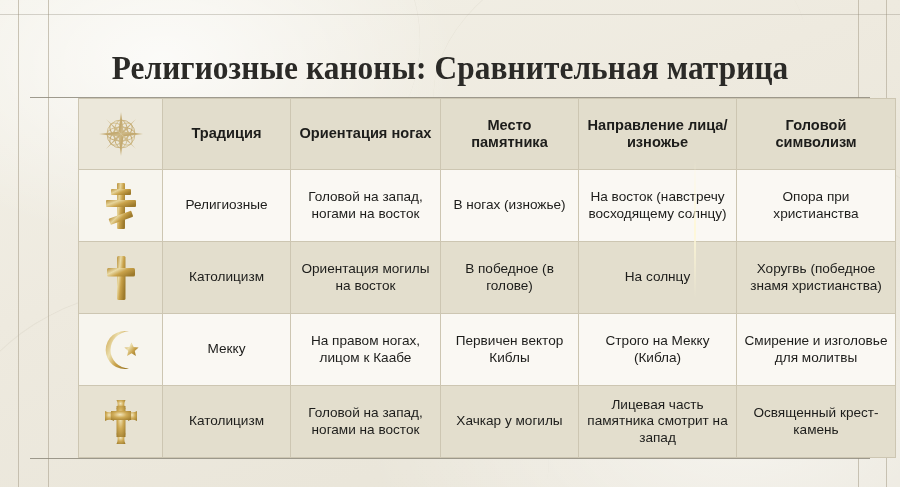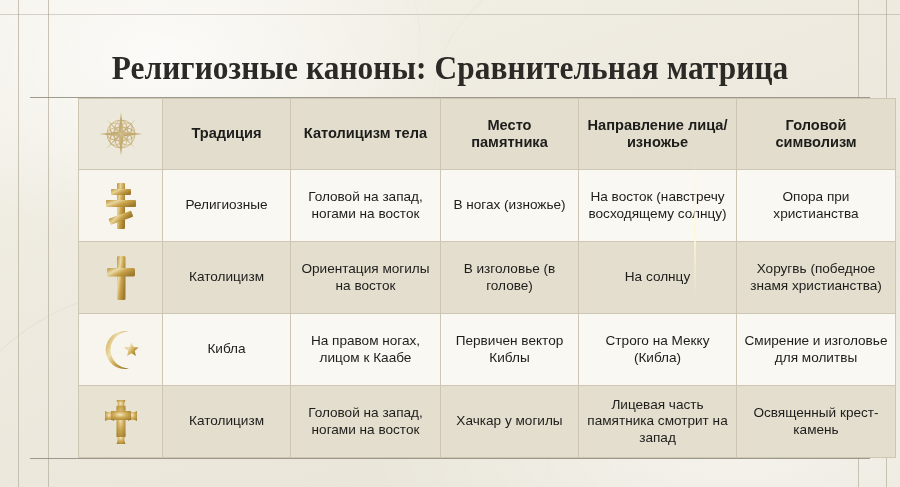--- a/index.html
+++ b/index.html
@@ -160,21 +160,21 @@
             <g fill="url(#gcomp)" opacity=".8">
               <path d="M38 8 L25.2 19.4 L23 23 L26.6 20.8 Z"></path>
               <path d="M8 38 L20.8 26.6 L23 23 L19.4 25.2 Z"></path>
               <path d="M38 38 L26.6 25.2 L23 23 L25.2 26.6 Z"></path>
               <path d="M8 8 L19.4 20.8 L23 23 L20.8 19.4 Z"></path>
             </g>
           </svg>
         </span>
       </th>
       <th>Традиция</th>
-      <th>Католицизм тела</th>
+      <th>Ориентация ногах</th>
       <th>Место памятника</th>
       <th>Направление лица/изножье</th>
       <th>Головой символизм</th>
     </tr>
   </thead>
   <tbody>
 
     <tr class="odd">
       <td class="c-icon">
         <span class="icon-wrap">
@@ -217,21 +217,21 @@
             </defs>
             <g fill="url(#g2)">
               <rect x="12" y="2" width="8.5" height="44" rx="1.5"></rect>
               <rect x="2" y="14" width="28" height="8.5" rx="1.5"></rect>
             </g>
           </svg>
         </span>
       </td>
       <td>Католицизм</td>
       <td>Ориентация могилы на восток</td>
-      <td>В изголовье (в голове)</td>
+      <td>В победное (в голове)</td>
       <td>На солнцу</td>
       <td>Хоругвь (победное знамя христианства)</td>
     </tr>
 
     <tr class="odd">
       <td class="c-icon">
         <span class="icon-wrap">
           <svg width="46" height="46" viewBox="0 0 46 46" aria-hidden="true">
             <defs>
               <linearGradient id="g3" x1="0" y1="0" x2="1" y2="0.7">
@@ -239,21 +239,21 @@
                 <stop offset=".4" stop-color="#ecdfae"></stop>
                 <stop offset=".7" stop-color="#c9a24a"></stop>
                 <stop offset="1" stop-color="#a07d2d"></stop>
               </linearGradient>
             </defs>
             <path fill="url(#g3)" d="M31 4.5A19 19 0 1 0 31 41.5 15.5 15.5 0 1 1 31 4.5Z"></path>
             <path fill="url(#g3)" d="M33.5 15.5l2.1 4.6 5 .5-3.8 3.4 1.1 4.9-4.4-2.6-4.4 2.6 1.1-4.9-3.8-3.4 5-.5z"></path>
           </svg>
         </span>
       </td>
-      <td>Кибла</td>
+      <td>Мекку</td>
       <td>На правом ногах, лицом к Каабе</td>
       <td>Первичен вектор Киблы</td>
       <td>Строго на Мекку (Кибла)</td>
       <td>Смирение и изголовье для молитвы</td>
     </tr>
 
     <tr class="even">
       <td class="c-icon">
         <span class="icon-wrap">
           <svg width="36" height="48" viewBox="0 0 36 48" aria-hidden="true">

